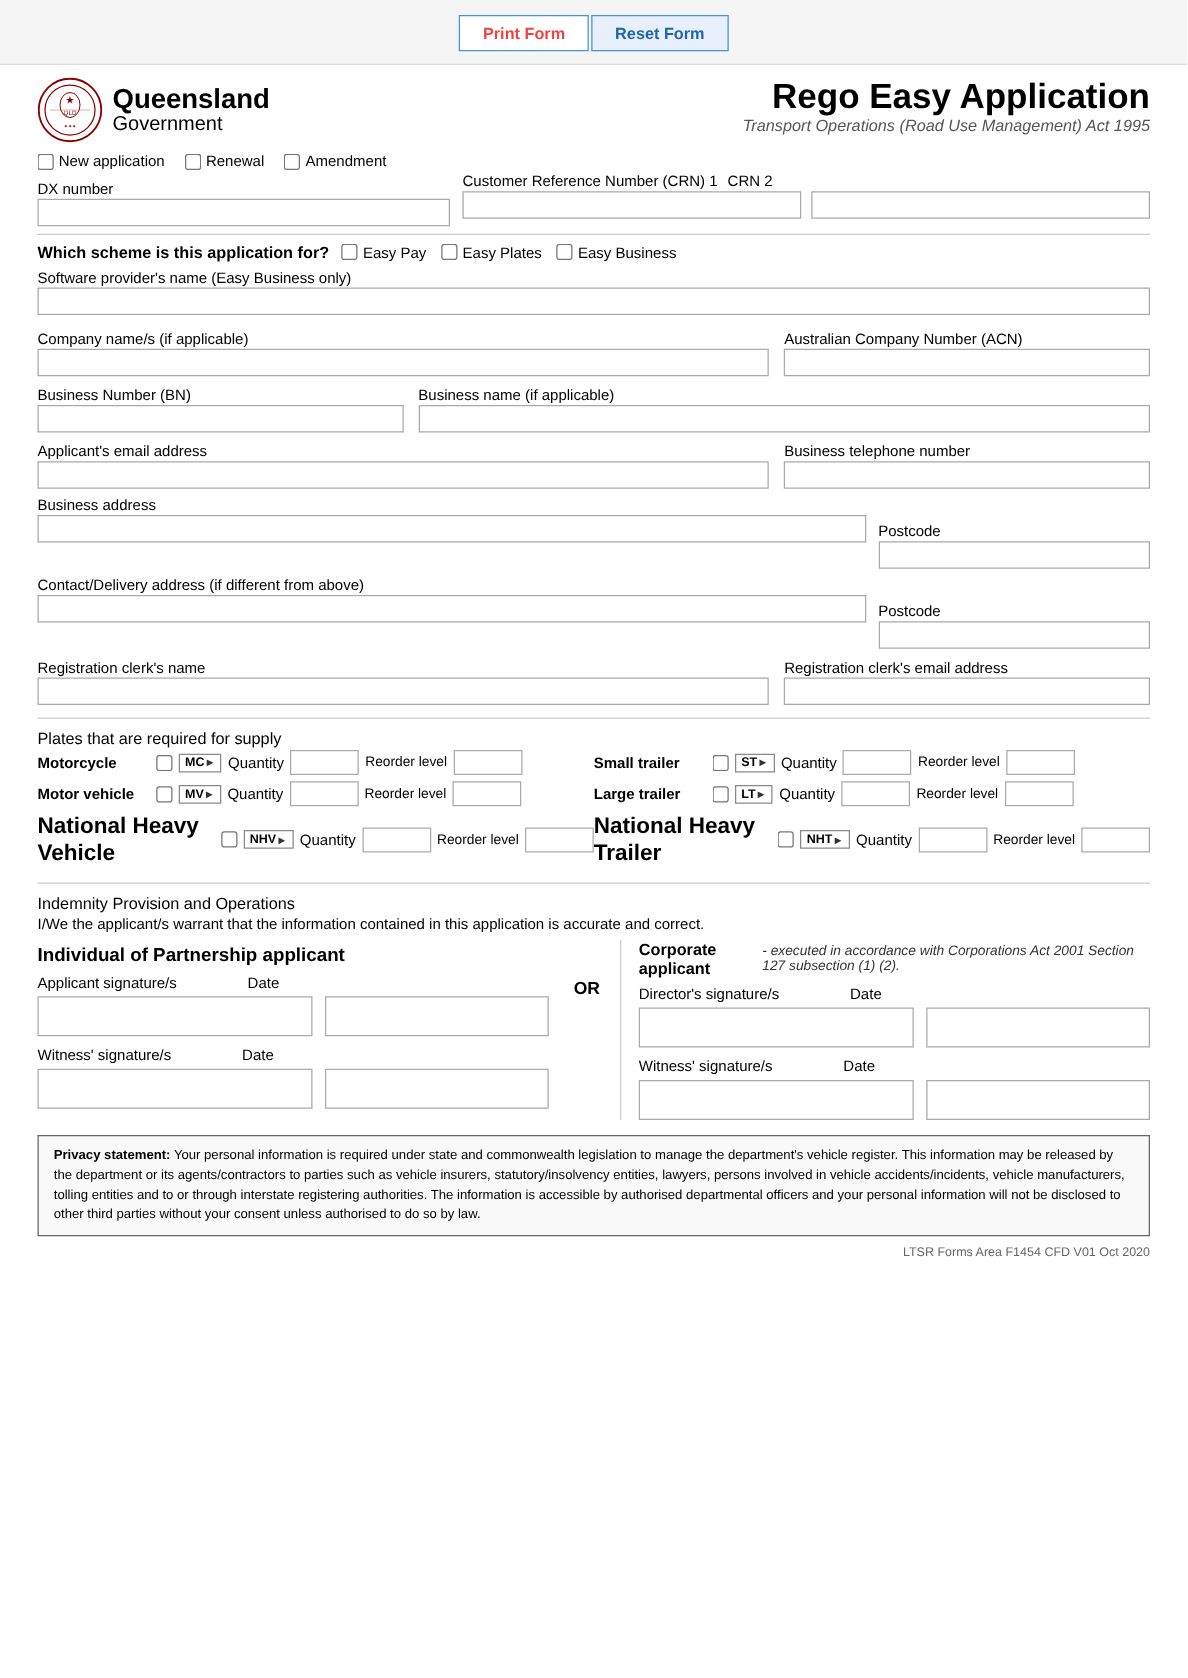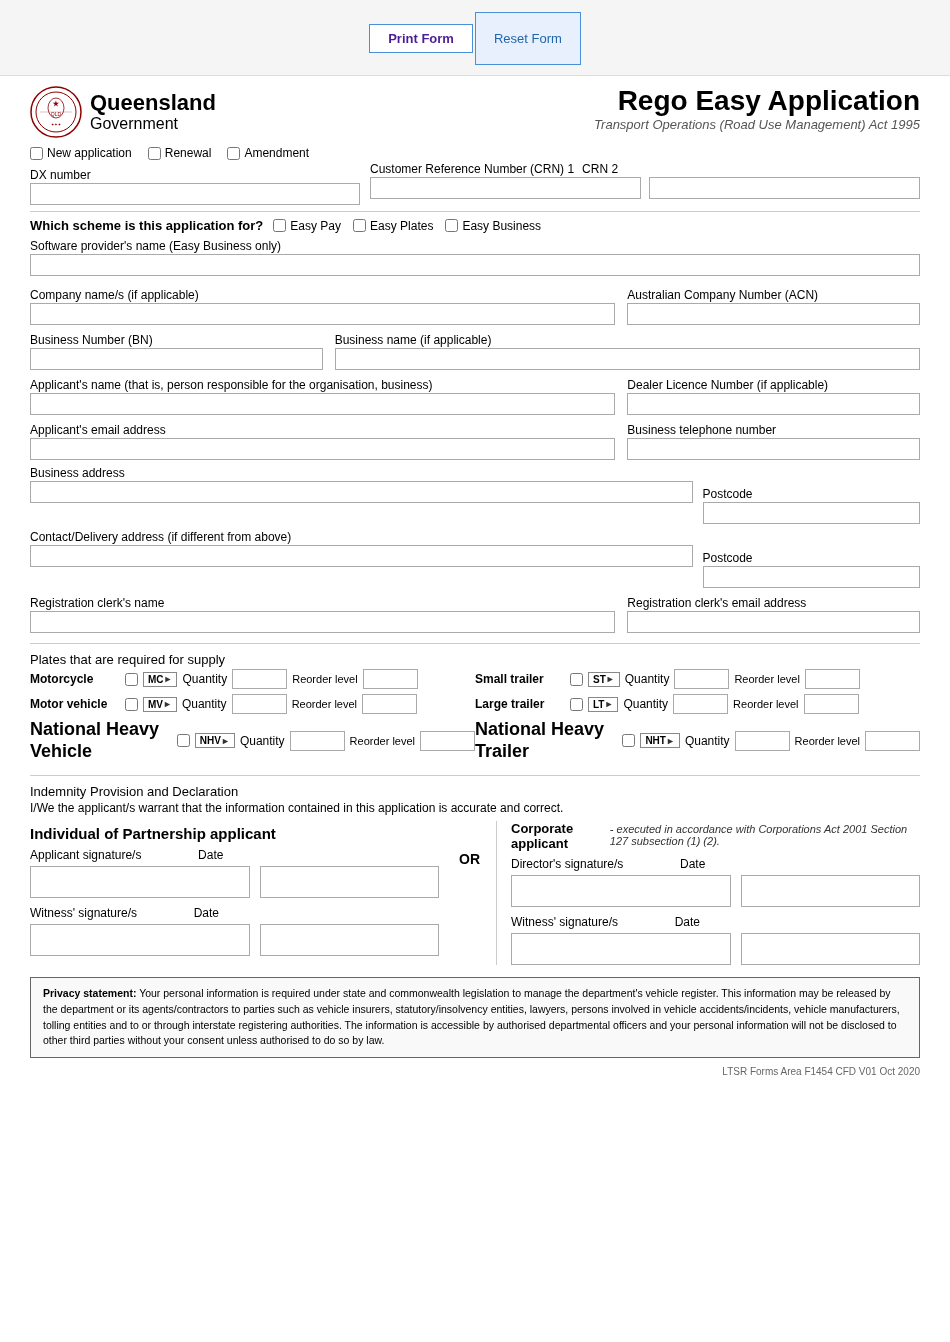--- a/index.html
+++ b/index.html
@@ -17,35 +17,35 @@
       justify-content: center;
       align-items: center;
       padding: 12px 0 10px 0;
       background: #f5f5f5;
       border-bottom: 1px solid #ddd;
     }
 
     .btn-print {
       background: #fff;
       border: 1.5px solid #4a90d9;
-      color: #4c1d95;
+      color: #ef4444;
       padding: 6px 18px;
       font-size: 13px;
       font-weight: bold;
       cursor: pointer;
       margin-right: 2px;
     }
 
     .btn-reset {
       background: #e8f0fe;
       border: 1.5px solid #4a90d9;
       color: #2266aa;
-      padding: 18px 18px;
+      padding: 6px 18px;
       font-size: 13px;
-      font-weight: normal;
+      font-weight: bold;
       cursor: pointer;
     }
 
     .form-container {
       padding: 10px 30px 20px 30px;
     }
 
     .header-row {
       display: flex;
       align-items: flex-start;
@@ -461,30 +461,20 @@
       <div class="field-label">Business Number (BN)</div>
       <input type="text" class="text-input" style="">
     </div>
     <div class="col col-left">
       <div class="field-label">Business name (if applicable)</div>
       <input type="text" class="text-input" style="">
     </div>
   </div>
 
   
-  <div class="two-col">
-    <div class="col col-left">
-      <div class="field-label">Applicant's name (that is, person responsible for the organisation, business)</div>
-      <input type="text" class="text-input" style="">
-    </div>
-    <div class="col col-right">
-      <div class="field-label">Dealer Licence Number (if applicable)</div>
-      <input type="text" class="text-input" style="">
-    </div>
-  </div>
 
   
   <div class="two-col">
     <div class="col col-left">
       <div class="field-label">Applicant's email address</div>
       <input type="text" class="text-input" style="">
     </div>
     <div class="col col-right">
       <div class="field-label">Business telephone number</div>
       <input type="text" class="text-input" style="">
@@ -612,21 +602,21 @@
           <span class="reorder-label">Reorder level</span>
           <input type="text" class="plate-input plate-input-sm" style="">
         </div>
       </div>
     </div>
   </div>
 
   <hr class="section-divider" style="margin-top:8px;">
 
   
-  <div class="bold-label">Indemnity Provision and Declaration</div>
+  <div class="bold-label">Indemnity Provision and Operations</div>
   <div class="declaration-text">I/We the applicant/s warrant that the information contained in this application is accurate and correct.</div>
 
   
   <div style="display:flex; gap:0; margin-top:6px;">
 
     <div style="flex:1; padding-right:16px;">
       <div class="indiv-section">Individual of Partnership applicant</div>
       <div class="field-label">
         <span>Applicant signature/s</span>
         &nbsp;&nbsp;&nbsp;&nbsp;&nbsp;&nbsp;&nbsp;&nbsp;&nbsp;&nbsp;&nbsp;&nbsp;&nbsp;&nbsp;&nbsp;

